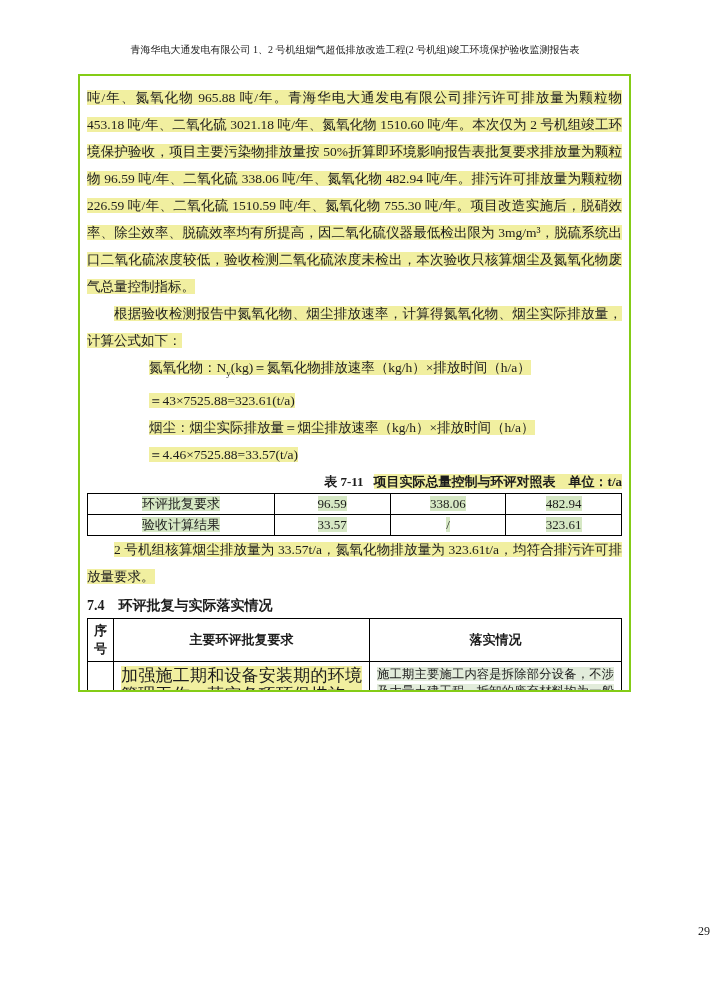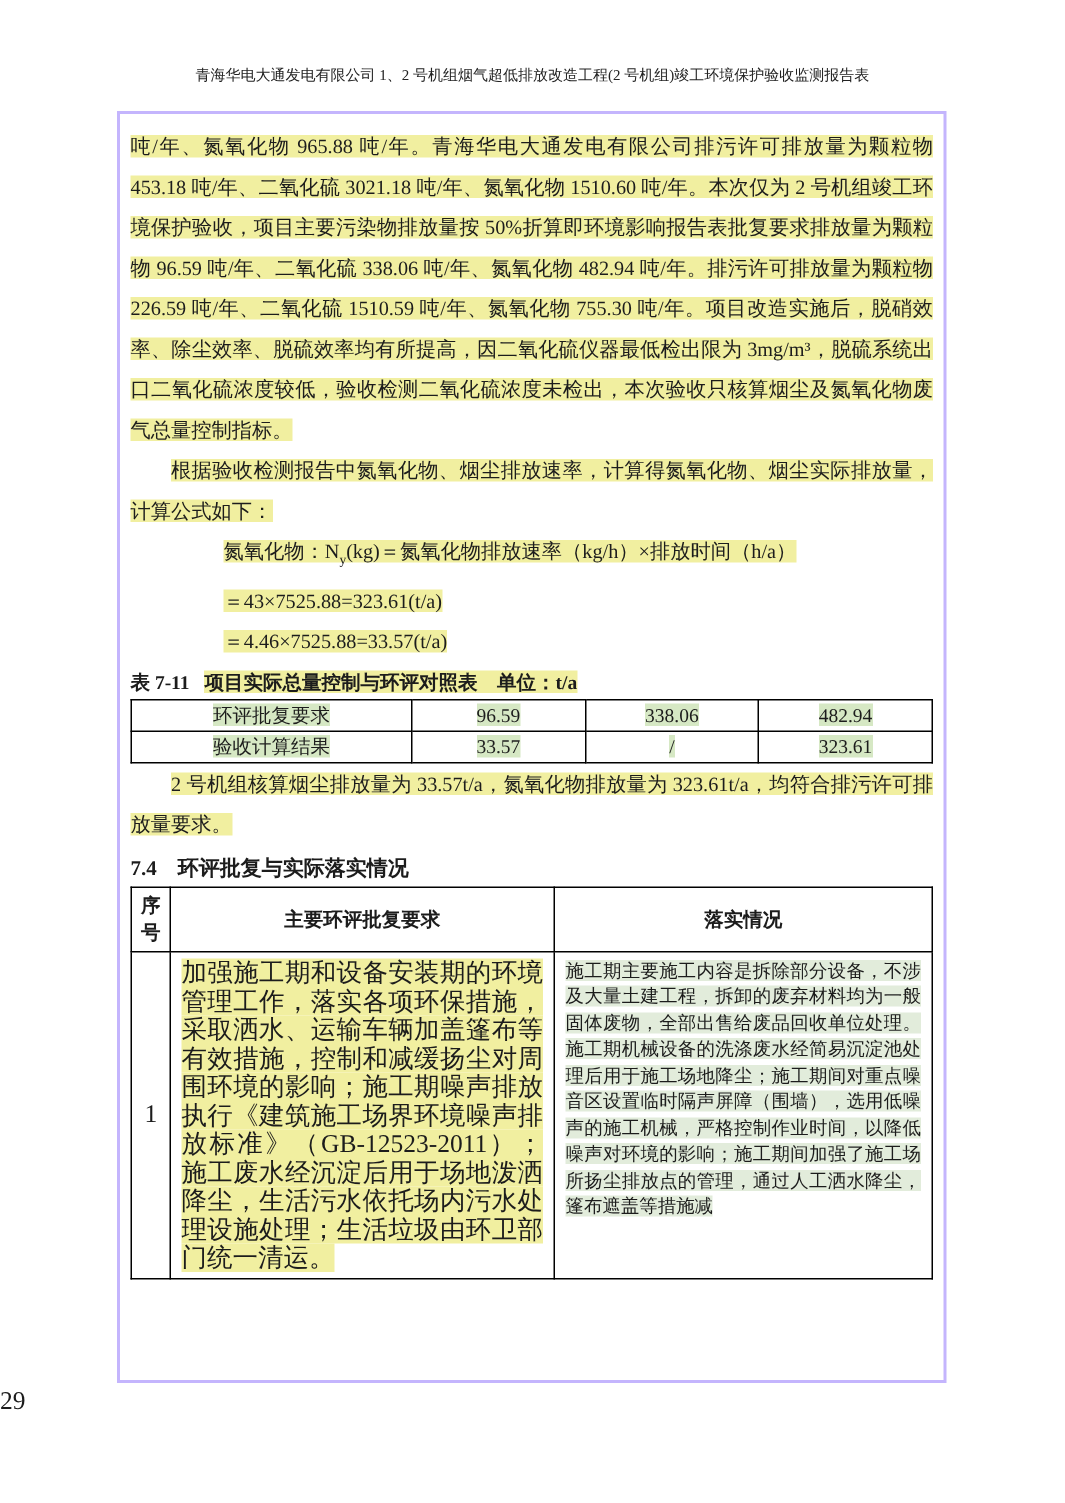--- a/index.html
+++ b/index.html
@@ -6,34 +6,34 @@
   body{
     width:710px;height:1002px;position:relative;background:#ffffff;
     font-family:"Liberation Serif","DejaVu Serif",serif;color:#1c1c1c;
     overflow:hidden;
   }
   .header-title{
     position:absolute;top:43px;left:0;width:100%;
     text-align:center;font-size:10px;color:#222;
   }
   .doc-box{
-    position:absolute;left:78px;top:74px;width:553px;height:848px;
-    border:2px solid #c4b5fd;box-sizing:border-box;
+    position:absolute;left:78px;top:74px;width:553px;height:618px;
+    border:2px solid #84cc16;box-sizing:border-box;
     padding:8px 7px 0 7px;overflow:hidden;
   }
   p{margin:0;}
   .body-text{font-size:13.5px;line-height:27px;text-align:justify;}
   .indent{text-indent:2em;}
   .formula-line{font-size:13.5px;line-height:27px;padding-left:62px;}
   sub{font-size:9px;}
   .hl-y{background:#f1efa0;}
   .hl-g{background:#d6e8c4;}
   .hl-gl{background:#e2ecdb;}
   .tbl-caption{
-    text-align:left;font-weight:bold;font-size:13px;line-height:23px;margin-top:2px;
+    text-align:right;font-weight:bold;font-size:13px;line-height:23px;margin-top:2px;
   }
   .caption-prefix{margin-right:10px;}
   table{border-collapse:collapse;width:100%;table-layout:fixed;}
   .t1 td{
     border:1px solid #000;text-align:center;font-size:13px;
     height:20px;padding:0 2px;
   }
   .t1 col.c0{width:35%;}
   .t2 th{
     border:1px solid #000;font-size:13px;font-weight:bold;
@@ -45,36 +45,37 @@
   .t2 td.no-cell{text-align:center;vertical-align:middle;}
   .t2 td.req-cell{
     text-align:justify;vertical-align:top;line-height:19px;padding:4px 7px;
   }
   .t2 td.impl-cell{
     text-align:justify;vertical-align:top;line-height:17.5px;padding:4px 7px;font-size:12.3px;
   }
   .section-heading{font-size:14px;font-weight:bold;margin:7px 0 3px 0;}
   .page-number{
     position:absolute;top:924px;left:0;width:100%;
-    text-align:left;font-size:17px;
+    text-align:right;font-size:12px;
   }
 </style>
 </head>
 <body>
 
 <div class="header-title">青海华电大通发电有限公司 1、2 号机组烟气超低排放改造工程(2 号机组)竣工环境保护验收监测报告表</div>
 
 <div class="doc-box">
 
   <p class="body-text"><span class="hl-y">吨/年、氮氧化物 965.88 吨/年。青海华电大通发电有限公司排污许可排放量为颗粒物 453.18 吨/年、二氧化硫 3021.18 吨/年、氮氧化物 1510.60 吨/年。本次仅为 2 号机组竣工环境保护验收，项目主要污染物排放量按 50%折算即环境影响报告表批复要求排放量为颗粒物 96.59 吨/年、二氧化硫 338.06 吨/年、氮氧化物 482.94 吨/年。排污许可排放量为颗粒物 226.59 吨/年、二氧化硫 1510.59 吨/年、氮氧化物 755.30 吨/年。项目改造实施后，脱硝效率、除尘效率、脱硫效率均有所提高，因二氧化硫仪器最低检出限为 3mg/m³，脱硫系统出口二氧化硫浓度较低，验收检测二氧化硫浓度未检出，本次验收只核算烟尘及氮氧化物废气总量控制指标。</span></p>
 
   <p class="body-text indent"><span class="hl-y">根据验收检测报告中氮氧化物、烟尘排放速率，计算得氮氧化物、烟尘实际排放量，计算公式如下：</span></p>
 
   <div class="formula-line"><span class="hl-y"><span>氮氧化物：N</span><sub>y</sub><span>(kg)＝氮氧化物排放速率（kg/h）×排放时间（h/a）</span></span></div>
   <div class="formula-line"><span class="hl-y">＝43×7525.88=323.61(t/a)</span></div>
+  <div class="formula-line"><span class="hl-y">烟尘：烟尘实际排放量＝烟尘排放速率（kg/h）×排放时间（h/a）</span></div>
   <div class="formula-line"><span class="hl-y">＝4.46×7525.88=33.57(t/a)</span></div>
 
 
   <div class="tbl-caption"><span class="caption-prefix">表 7-11</span><span class="hl-y">项目实际总量控制与环评对照表　单位：t/a</span></div>
 
   <table class="t1">
     <colgroup>
         <col class="c0">
         <col>
         <col>

